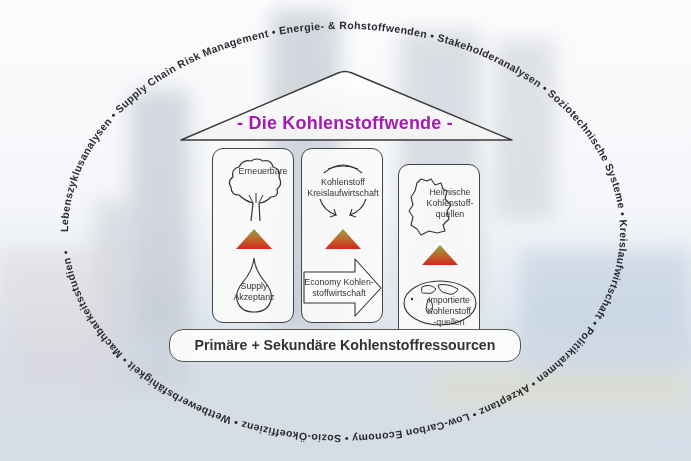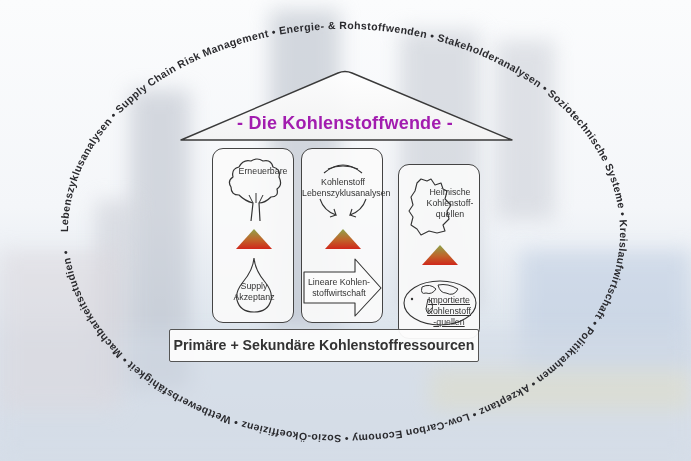--- a/index.html
+++ b/index.html
@@ -13,22 +13,22 @@
   svg.ring { position: absolute; left: 0; top: 0; }
   .ring-text { font-family: "Liberation Sans", sans-serif; font-size: 10.5px; font-weight: bold; fill: #2a2a2e; letter-spacing: .2px; }
   .roof { position: absolute; left: 0; top: 0; }
   .roof-title { position: absolute; left: 180px; top: 113px; width: 330px; text-align: center;
     font-size: 18px; font-weight: bold; color: #a21caf; letter-spacing: .2px; }
   .pillar { position: absolute; top: 148px; width: 82px; height: 175px; background: rgba(250,250,250,.92);
     border: 1.3px solid #444; border-radius: 11px; box-sizing: border-box; }
   .pillar .lbl { position: absolute; font-size: 8.8px; color: #333; text-align: center; line-height: 11px; }
   .pillar svg { position: absolute; }
   .tri { position: absolute; width: 38px; height: 22px; }
-  .base { position: absolute; left: 169px; top: 329px; width: 310px; height: 33px; box-sizing: border-box;
-    border: 1.3px solid #555; border-radius: 2px; background: rgba(252,252,252,.95);
+  .base { position: absolute; left: 169px; top: 329px; width: 352px; height: 33px; box-sizing: border-box;
+    border: 1.3px solid #555; border-radius: 14px; background: rgba(252,252,252,.95);
     font-size: 14.2px; font-weight: bold; color: #333; text-align: center; line-height: 31px; }
 </style>
 </head>
 <body>
 
 <div class="bg">
   <div class="sky"></div>
   <div class="blob" style="left:130px;top:90px;width:60px;height:300px;background:#b7bdc8;"></div>
   <div class="blob" style="left:95px;top:200px;width:40px;height:190px;background:#c9ccd4;"></div>
   <div class="blob" style="left:270px;top:10px;width:70px;height:320px;background:#b4bbc6;"></div>
@@ -92,30 +92,30 @@
 
   <div class="pillar" style="left:301px;">
     <svg style="left:8px;top:6px;" width="66" height="66" viewBox="0 0 66 66">
       <path d="M14 18 Q33 2 52 18" fill="none" stroke="#333" stroke-width="1.1"></path>
       <path d="M18 14 Q33 8 48 14" fill="none" stroke="#333" stroke-width="1.1"></path>
       <path d="M10 44 Q14 56 26 60 L24 54 M26 60 L20 62" fill="none" stroke="#333" stroke-width="1.1"></path>
       <path d="M56 44 Q52 56 40 60 L42 54 M40 60 L46 62" fill="none" stroke="#333" stroke-width="1.1"></path>
     </svg>
     <div class="lbl" style="left:0px;top:28px;width:82px;">
       <span>Kohlenstoff</span><br>
-      <span>Lebenszyklusanalysen</span>
+      <span>Kreislaufwirtschaft</span>
     </div>
     <svg class="tri" style="left:22px;top:79px;" viewBox="0 0 38 22">
       <path d="M19 1 L37 21 L1 21 Z" fill="url(#triGrad)"></path>
     </svg>
     <svg style="left:1px;top:109px;" width="80" height="60" viewBox="0 0 80 60">
       <path d="M1 14 L52 14 L52 1 L78 30 L52 58 L52 45 L1 45 Z" fill="#fbfbfb" stroke="#333" stroke-width="1.1" stroke-linejoin="round"></path>
     </svg>
     <div class="lbl" style="left:2px;top:128px;width:70px;">
-      <span>Lineare Kohlen-</span><br>
+      <span>Economy Kohlen-</span><br>
       <span>stoffwirtschaft</span>
     </div>
   </div>
 
   <div class="pillar" style="left:398px;margin-top:16px;">
     <svg style="left:8px;top:12px;" width="48" height="60" viewBox="0 0 48 60">
       <path d="M14 2 L20 4 L24 2 L28 8 L34 6 L36 12 L40 14 L38 22 L44 28 L40 34 L42 42 L36 48 L38 54 L30 56 L22 54 L14 58 L10 52 L4 48 L6 40 L2 34 L6 28 L4 20 L8 14 L10 6 Z" fill="none" stroke="#333" stroke-width="1.1" stroke-linejoin="round"></path>
     </svg>
     <div class="lbl" style="left:22px;top:22px;width:58px;">
       <span>Heimische</span><br>
@@ -123,21 +123,21 @@
       <span>quellen</span>
     </div>
     <svg class="tri" style="left:22px;top:79px;" viewBox="0 0 38 22">
       <path d="M19 1 L37 21 L1 21 Z" fill="url(#triGrad)"></path>
     </svg>
     <svg style="left:3px;top:114px;" width="76" height="48" viewBox="0 0 76 48">
       <ellipse cx="38" cy="24" rx="36" ry="22" fill="none" stroke="#333" stroke-width="1.1"></ellipse>
       <path d="M20 8 Q28 4 34 10 Q30 16 24 14 Q18 16 20 8 Z M36 6 Q46 4 56 10 Q52 18 44 14 Q38 14 36 6 Z M26 20 Q32 22 30 32 Q26 38 24 30 Z" fill="none" stroke="#333" stroke-width="1"></path>
       <circle cx="10" cy="20" r="1.2" fill="#333"></circle>
     </svg>
-    <div class="lbl" style="left:20px;top:130px;width:60px;text-decoration:underline;">
+    <div class="lbl" style="left:20px;top:130px;width:60px;">
       <span>Importierte</span><br>
       <span>Kohlenstoff</span><br>
       <span>-quellen</span>
     </div>
   </div>
 
   <div class="base">Primäre + Sekundäre Kohlenstoffressourcen</div>
 </div>
 
 </body></html>

